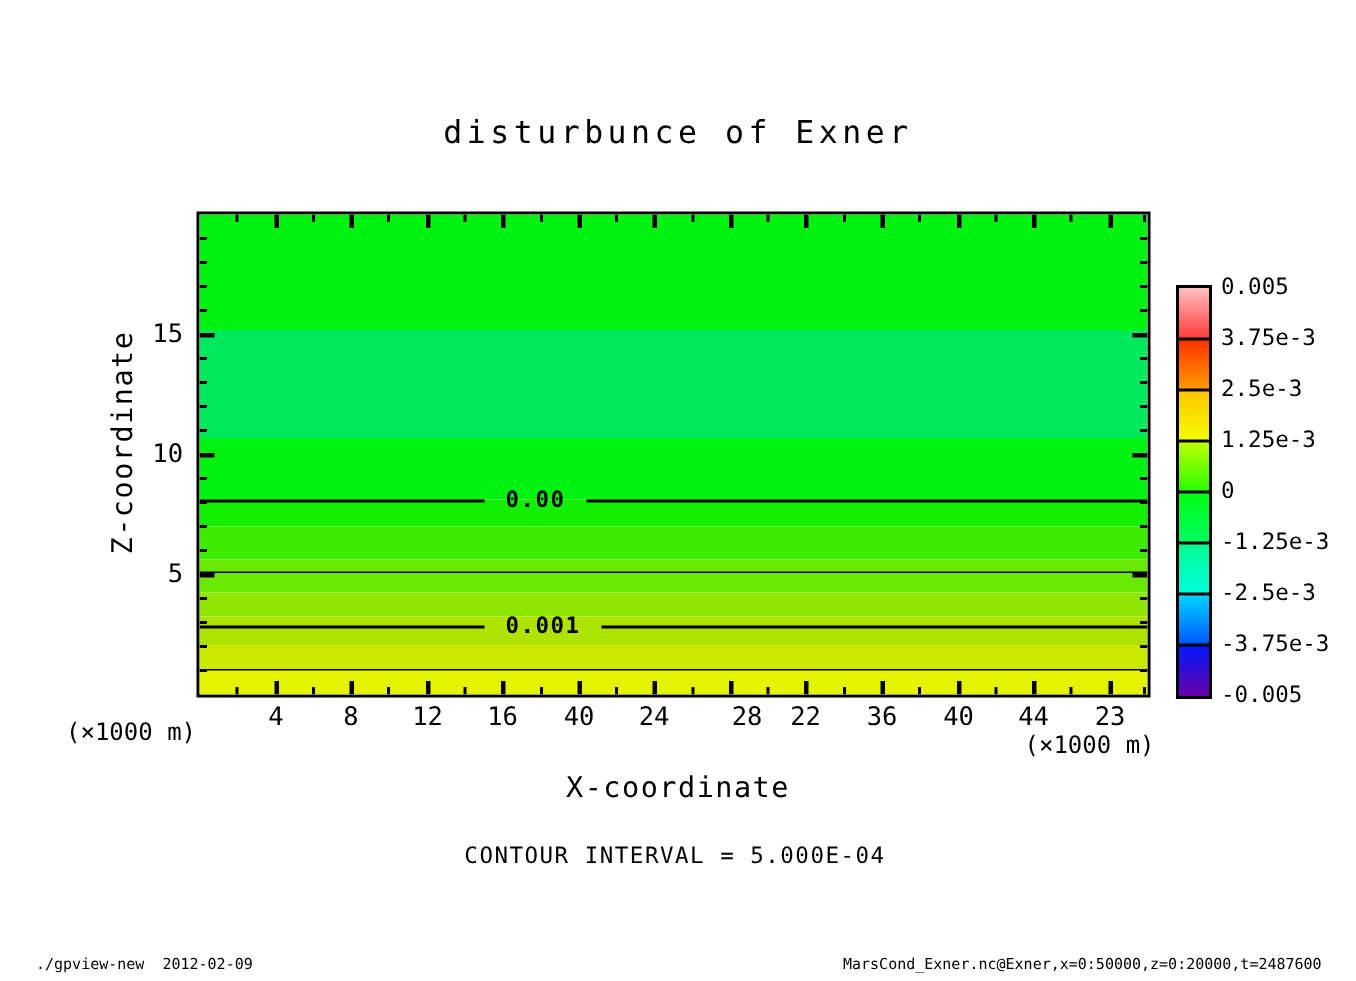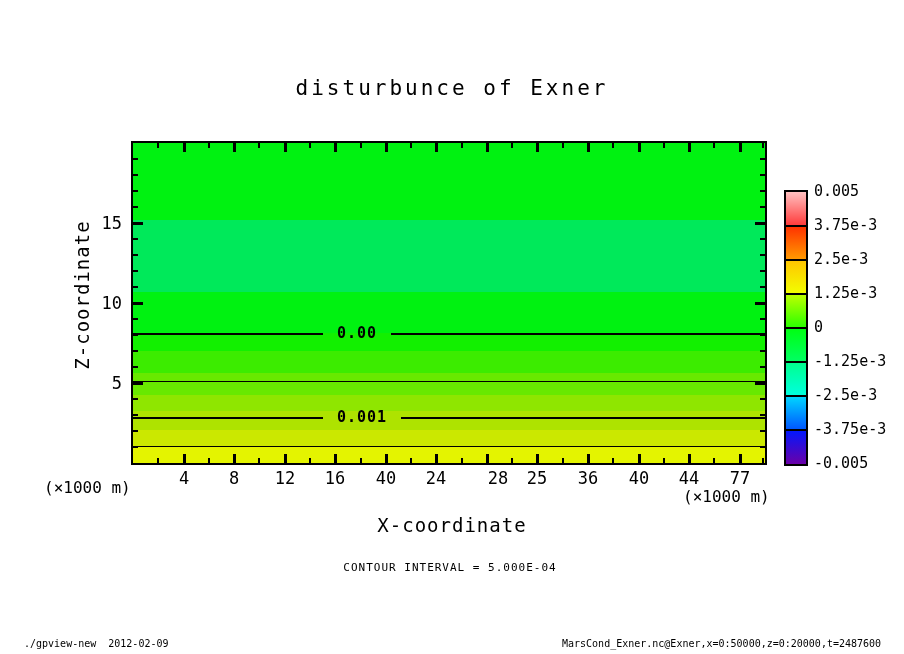--- a/index.html
+++ b/index.html
@@ -12,21 +12,21 @@
   .band{position:absolute;left:0;width:632px;}
   .contour{position:absolute;background:#000;}
   .contour-label{position:absolute;font-size:15px;font-weight:bold;letter-spacing:1px;white-space:pre;}
   .tick{position:absolute;background:#000;}
   .x-tick-label{position:absolute;top:468px;transform:translateX(-50%);font-size:17px;}
   .y-tick-label{position:absolute;left:88px;width:34px;text-align:right;font-size:17px;}
   #ylabel{left:82px;top:295px;transform:translate(-50%,-50%) rotate(-90deg);font-size:19px;letter-spacing:1px;white-space:nowrap;}
   #xlabel{left:0;top:514px;width:904px;text-align:center;font-size:19px;letter-spacing:1px;}
   #xunit-left{left:44px;top:478px;font-size:16px;white-space:pre;}
   #xunit-right{left:683px;top:487px;font-size:16px;white-space:pre;}
-  #contour-note{left:0;top:561px;width:900px;text-align:center;font-size:11px;letter-spacing:1px;white-space:pre;}
+  #contour-note{left:0;top:561px;width:900px;text-align:center;font-size:15px;letter-spacing:1px;white-space:pre;}
   #time-note{left:637px;top:587px;font-size:16px;}
   #footer-left{left:24px;top:638px;font-size:10px;white-space:pre;}
   #footer-right{left:562px;top:638px;font-size:10px;white-space:pre;}
   #colorbar{left:784px;top:190px;width:20px;height:272px;border:2px solid #000;}
   .cb-seg{position:absolute;left:0;width:20px;height:34px;}
   .cb-divider{position:absolute;left:0;width:20px;height:2px;background:#000;}
   .cb-label{position:absolute;left:814px;font-size:15px;white-space:pre;}
 </style>
 </head>
 <body>
@@ -171,25 +171,25 @@
   <div class="abs" id="contour-note">CONTOUR INTERVAL = 5.000E-04</div>
   <div class="abs" id="footer-left">./gpview-new  2012-02-09</div>
   <div class="abs" id="footer-right">MarsCond_Exner.nc@Exner,x=0:50000,z=0:20000,t=2487600</div>
 <div class="x-tick-label" style="left: 184px;">4</div>
     <div class="x-tick-label" style="left: 234px;">8</div>
     <div class="x-tick-label" style="left: 285px;">12</div>
     <div class="x-tick-label" style="left: 335px;">16</div>
     <div class="x-tick-label" style="left: 386px;">40</div>
     <div class="x-tick-label" style="left: 436px;">24</div>
     <div class="x-tick-label" style="left: 498px;">28</div>
-    <div class="x-tick-label" style="left: 537px;">25</div>
+    <div class="x-tick-label" style="left: 537px;">22</div>
     <div class="x-tick-label" style="left: 588px;">36</div>
     <div class="x-tick-label" style="left: 639px;">40</div>
     <div class="x-tick-label" style="left: 689px;">44</div>
-    <div class="x-tick-label" style="left: 740px;">77</div>
+    <div class="x-tick-label" style="left: 740px;">23</div>
     <div class="y-tick-label" style="top: 373px;">5</div>
     <div class="y-tick-label" style="top: 293px;">10</div>
     <div class="y-tick-label" style="top: 213px;">15</div>
     <div class="cb-label" style="top: 182px;">0.005</div>
     <div class="cb-label" style="top: 216px;">3.75e-3</div>
     <div class="cb-label" style="top: 250px;">2.5e-3</div>
     <div class="cb-label" style="top: 284px; text-align: center;">1.25e-3</div>
     <div class="cb-label" style="top: 318px;">0</div>
     <div class="cb-label" style="top: 352px;">-1.25e-3</div>
     <div class="cb-label" style="top: 386px;">-2.5e-3</div>

